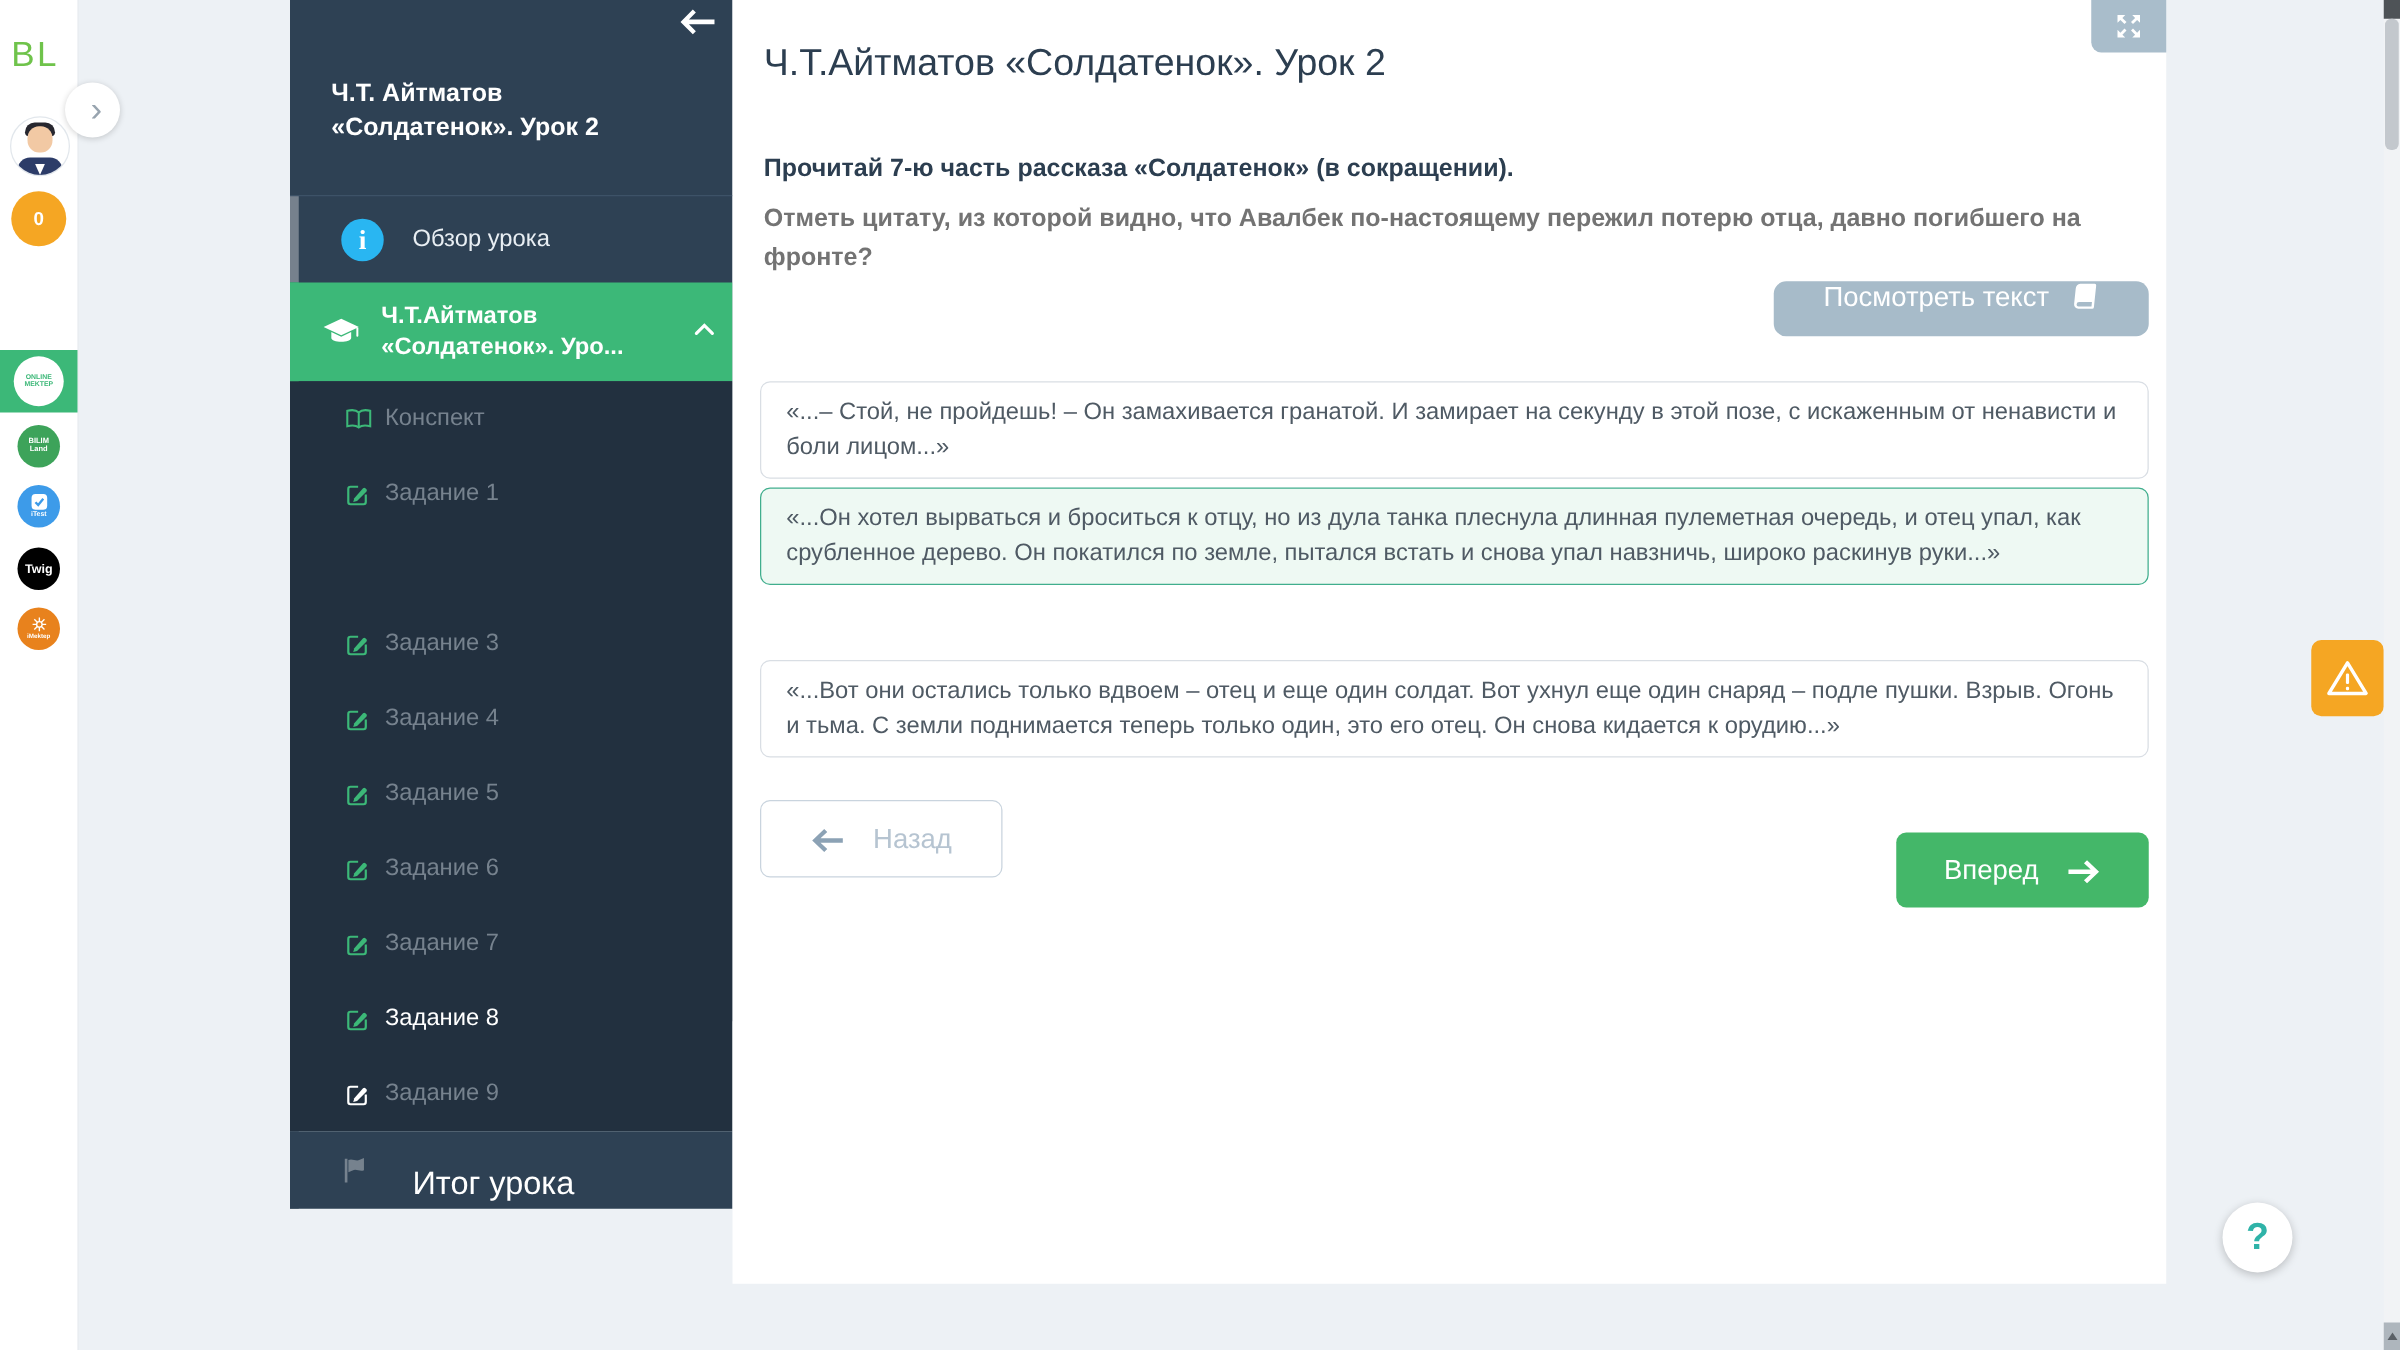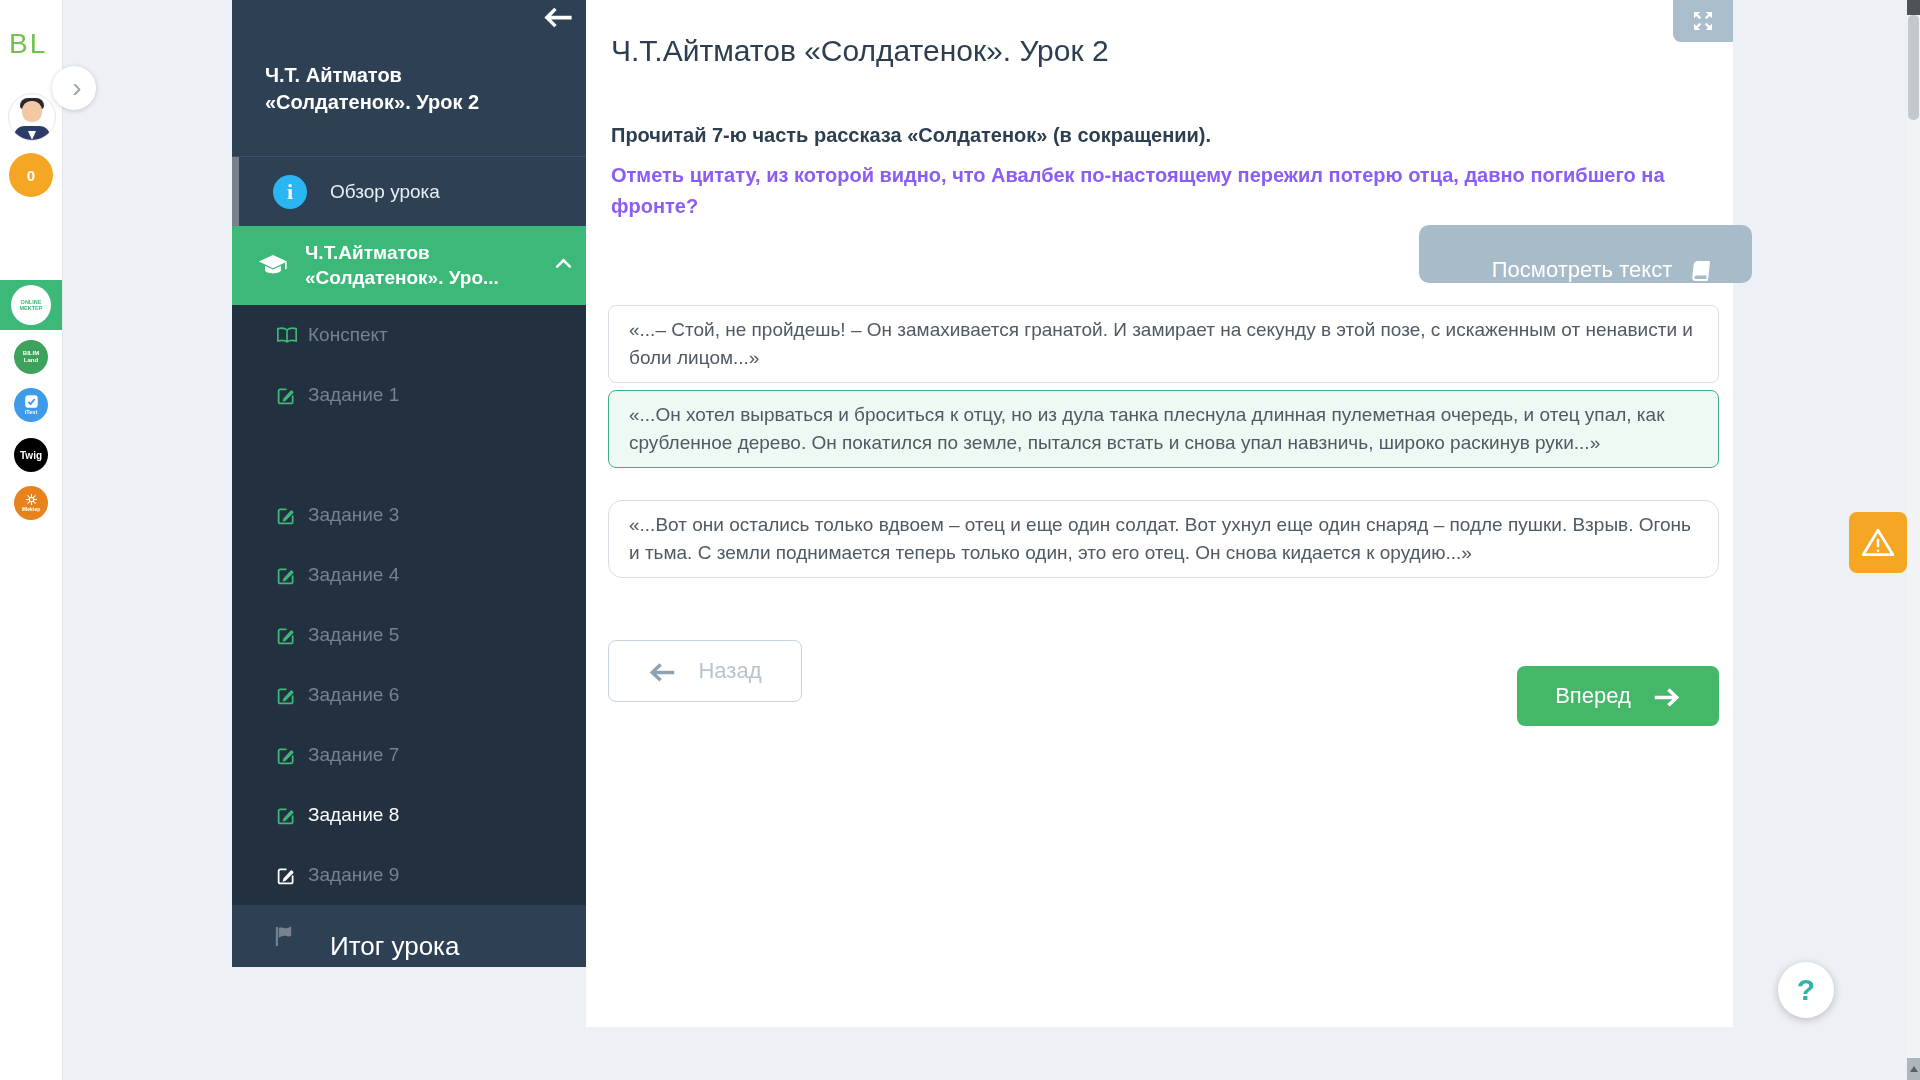--- a/index.html
+++ b/index.html
@@ -61,28 +61,28 @@
   .footer-row{position:absolute;left:0;top:905px;width:354px;height:62px;background:#2E4154;display:flex;align-items:center;cursor:pointer;}
   .footer-row .flag{position:absolute;left:40px;}
   .footer-row .lbl{position:absolute;left:98px;color:#ffffff;font-size:26px;margin-top:20px;}
 
   
   .card{position:absolute;left:586px;top:0;width:1147px;height:1027px;background:#fff;}
   .fs-btn{position:absolute;left:1087px;top:0;width:60px;height:42px;background:#A9BDCB;border-radius:0 0 0 8px;
     display:flex;align-items:center;justify-content:center;cursor:pointer;}
   .m-title{position:absolute;left:25px;top:34px;font-size:30px;font-weight:300;color:#2C3E50;}
   .m-instr{position:absolute;left:25px;top:124px;font-size:20px;font-weight:bold;color:#2C3E50;}
-  .m-quest{position:absolute;left:25px;top:160px;width:1111px;font-size:20px;font-weight:bold;color:#8b5cf6;line-height:31px;}
-  .viewtext-btn{position:absolute;left:833px;top:225px;width:300px;height:58px;background:#A7BBC9;border-radius:10px;
-    color:#fff;font-size:22px;display:flex;align-items:flex-end;justify-content:center;gap:16px;cursor:pointer;padding-left:33px;}
+  .m-quest{position:absolute;left:25px;top:160px;width:1111px;font-size:20px;font-weight:bold;color:#737373;line-height:31px;}
+  .viewtext-btn{position:absolute;left:833px;top:225px;width:300px;height:44px;background:#A7BBC9;border-radius:10px;
+    color:#fff;font-size:22px;display:flex;align-items:flex-start;justify-content:center;gap:16px;cursor:pointer;}
   .opt{position:absolute;left:22px;width:1069px;padding:10px 20px;border:1px solid #D9DEE4;border-radius:8px;
     background:#fff;font-size:19px;color:#4F5A64;line-height:28px;cursor:pointer;}
   .opt1{top:305px;}
   .opt2{top:390px;}
-  .opt3{top:500px;border-radius:14px;}
+  .opt3{top:528px;}
   .opt.selected{background:#EEF9F3;border-color:#40AE8D;}
   .back-btn{position:absolute;left:22px;top:640px;width:192px;height:60px;background:#fff;border:1px solid #C9D4DE;
     border-radius:8px;color:#B6C4D1;font-size:22px;display:flex;align-items:center;justify-content:center;gap:22px;cursor:default;}
   .next-btn{position:absolute;left:931px;top:640px;width:202px;height:60px;background:#44B769;border:none;
     border-radius:8px;color:#fff;font-size:22px;display:flex;align-items:center;justify-content:center;gap:22px;cursor:pointer;margin-top:26px;}
 
   
   .warn-btn{position:absolute;left:1849px;top:512px;width:58px;height:61px;background:#F5A623;border-radius:8px;
     display:flex;align-items:center;justify-content:center;cursor:pointer;}
   .help-btn{position:absolute;left:1778px;top:962px;width:56px;height:56px;border-radius:50%;background:#fff;

